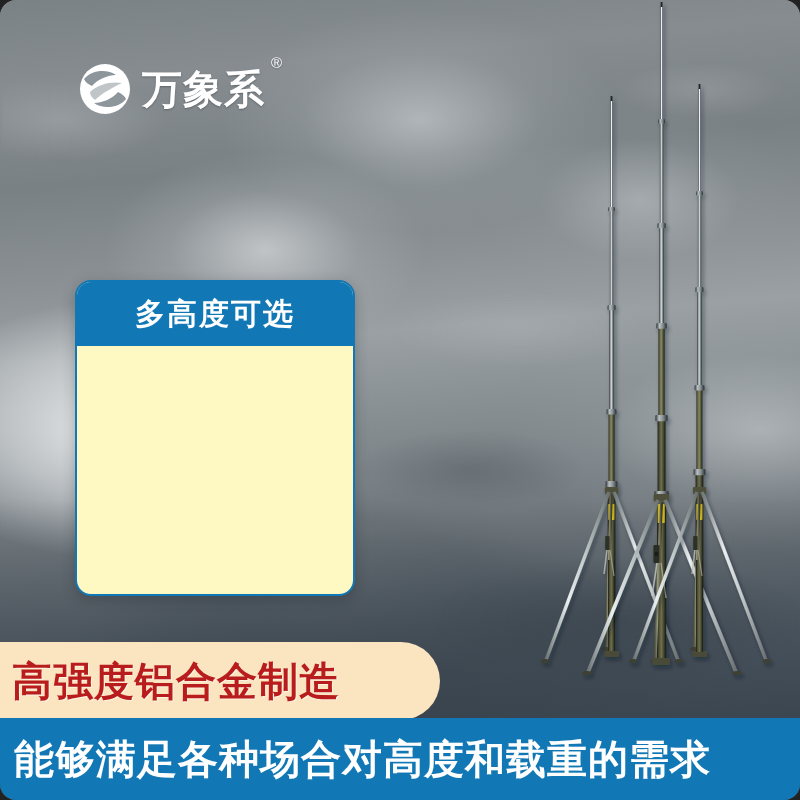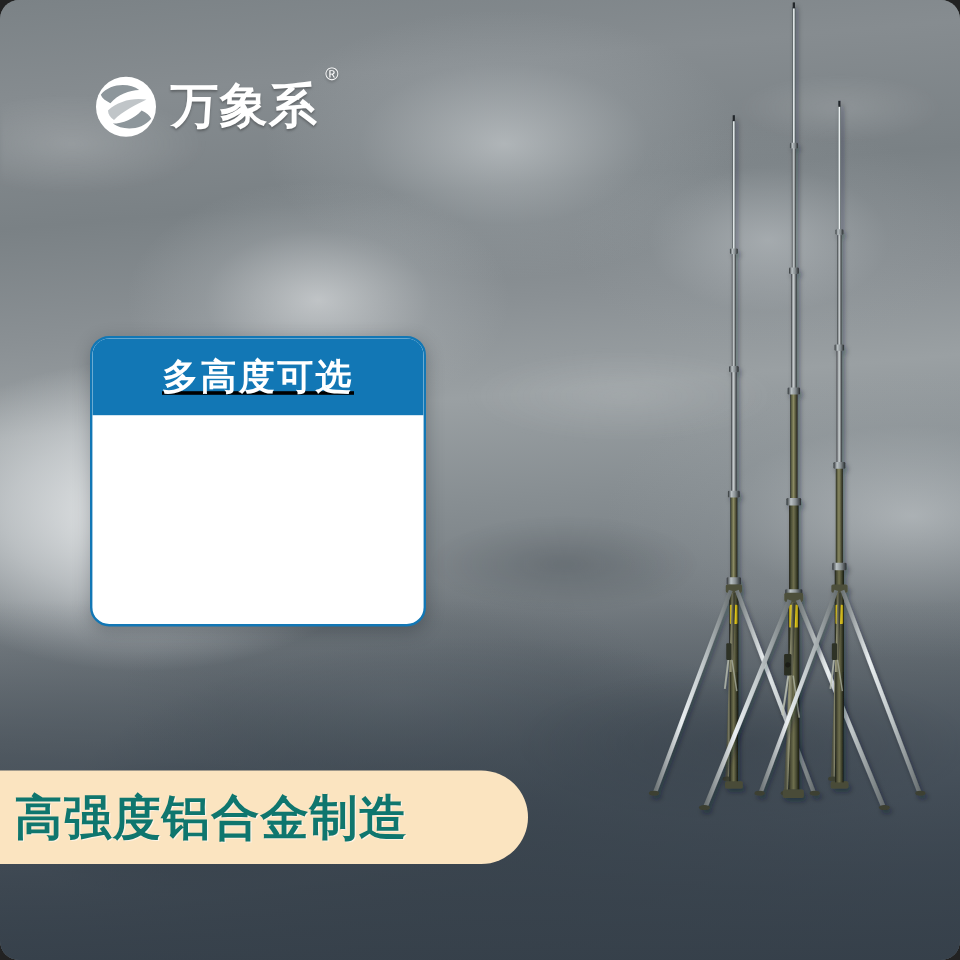--- a/index.html
+++ b/index.html
@@ -110,28 +110,27 @@
      -2px 0 2px rgba(40,48,55,0.75),
       0 2px 2px rgba(40,48,55,0.75),
       0 -2px 2px rgba(40,48,55,0.75),
       0 3px 8px rgba(25,32,40,0.55);
   }
 
   
   .spec-card {
     position: absolute;
     left: 75px; top: 280px;
-    width: 280px; height: 242px;
-    background: #ffffff;
+    width: 280px; height: 316px;
+    background: #fef9c3;
     border: 2px solid #1277b5;
     border-radius: 16px;
     box-sizing: border-box;
     overflow: hidden;
     box-shadow: 0 4px 14px rgba(20,28,36,0.28);
-    text-decoration: underline;
   }
   .spec-card-header {
     height: 64px;
     background: #1277b5;
     display: flex;
     align-items: center;
     justify-content: center;
   }
   .spec-card-header-text {
     color: #ffffff;
@@ -161,21 +160,21 @@
     width: 470px; height: 78px;
     background: #fbe4c0;
     border-radius: 0 40px 40px 0;
     display: flex;
     align-items: center;
   }
   .cream-pill-text {
     margin-left: 42px;
     font-size: 40px;
     font-weight: bold;
-    color: #0f766e;
+    color: #b91c1c;
     letter-spacing: 1px;
     text-shadow: 1px 1px 0 rgba(255,255,255,0.55);
   }
 
   
   .blue-bar {
     position: absolute;
     left: 0; top: 718px;
     width: 800px; height: 82px;
     background: #1277b5;
@@ -394,14 +393,17 @@
   <div class="spec-card">
     <div class="spec-card-header">
       <span class="spec-card-header-text">多高度可选</span>
     </div>
   </div>
 
   <div class="cream-pill">
     <span class="cream-pill-text">高强度铝合金制造</span>
   </div>
 
+  <div class="blue-bar">
+    <span class="blue-bar-text">能够满足各种场合对高度和载重的需求</span>
+  </div>
 
 </div>
 
 </body></html>

